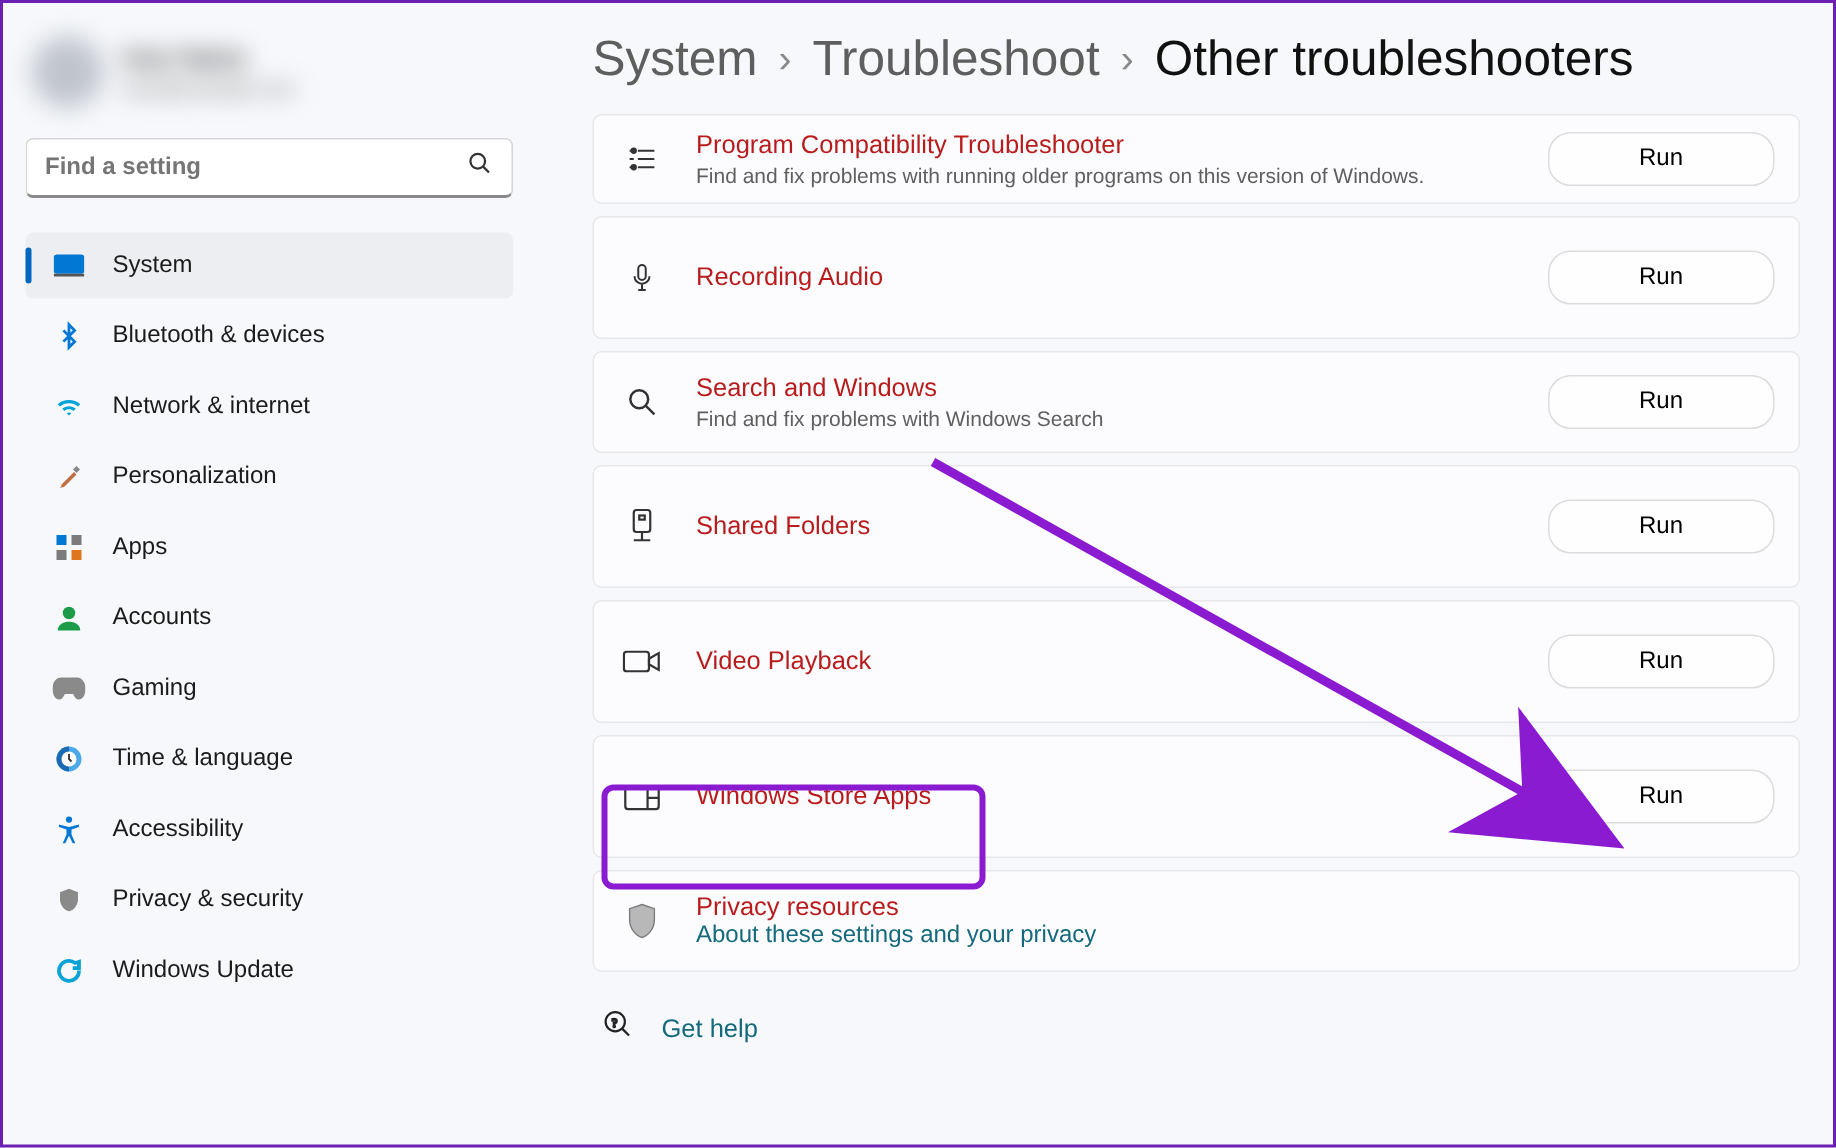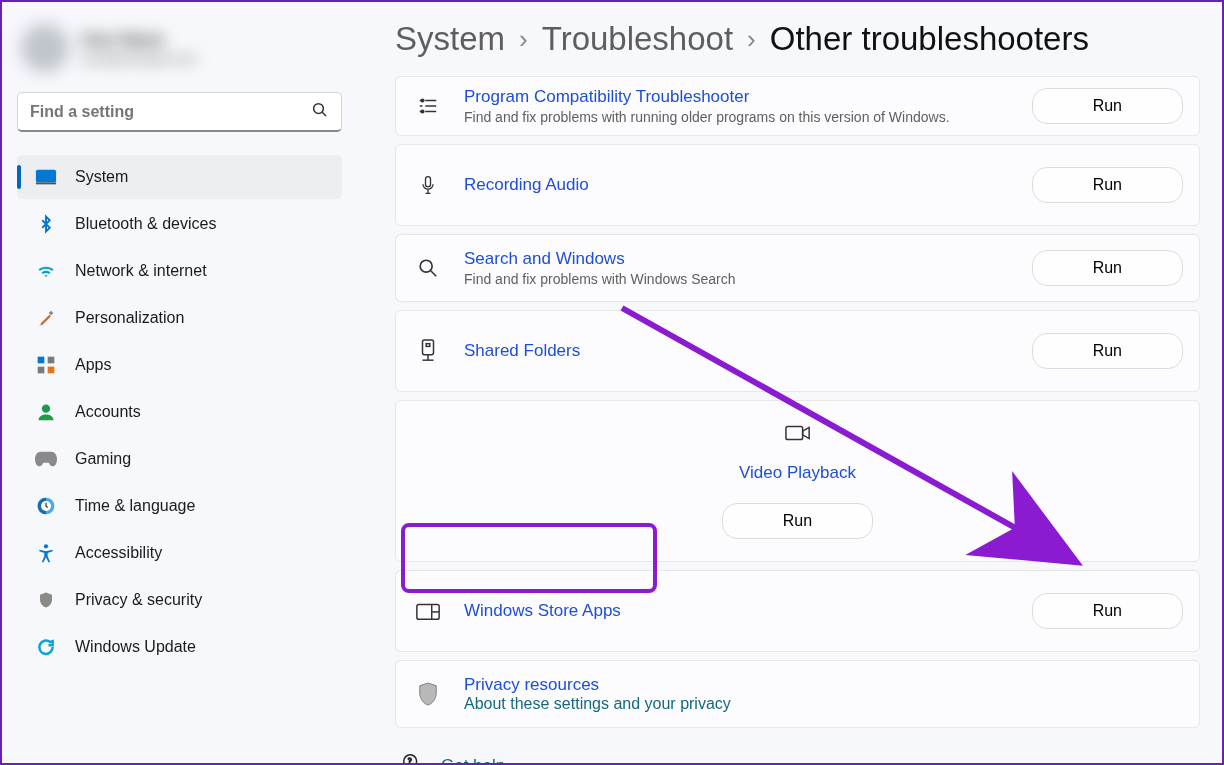--- a/index.html
+++ b/index.html
@@ -72,21 +72,21 @@
   .breadcrumb .crumb { cursor:pointer; }
   .breadcrumb .chev { color:#888; font-size:26px;}
   .breadcrumb .current { color:#111; font-weight:400;}
   .cards { display:flex; flex-direction:column; gap:8px; }
   .card {
     background:#fcfcfe; border:1px solid #e7e7ea; border-radius:6px;
     display:flex; align-items:center; padding:14px 16px; gap:20px;
   }
   .card-icon { width:32px; display:flex; justify-content:center; color:#333; flex-shrink:0;}
   .card-body { flex:1; }
-  .card-title { font-size:17px; color:#1d4ed8; }
+  .card-title { font-size:17px; color:#b91c1c; }
   .card-desc { font-size:14px; color:#5f5f5f; margin-top:2px;}
   .run-btn {
     background:#fefefe; border:1px solid #dcdcdc; border-radius:15px;
     padding: 8px 60px; font-size:16px; cursor:pointer;
   }
   .highlight-box {
     position:absolute; border:4px solid #8b1bd1; border-radius:8px; pointer-events:none;
   }
   .privacy-link { color:#14697c; cursor:pointer;}
   .gethelp { display:flex; align-items:center; gap:18px; padding:24px 6px 0 6px; font-size:17px; color:#14697c;}
@@ -286,21 +286,21 @@
               <line x1="12" y1="18" x2="12" y2="24"></line>
               <line x1="6" y1="24" x2="18" y2="24"></line>
             </svg>
         </div>
         <div class="card-body">
           <div class="card-title">Shared Folders</div>
         </div>
         <button class="run-btn">Run</button>
       </div>
 
-      <div class="card" style="padding:22px 16px;flex-direction:column;">
+      <div class="card" style="padding:22px 16px;">
         <div class="card-icon">
           <svg width="26" height="20" viewBox="0 0 28 20" fill="none" stroke="#333" stroke-width="1.6">
               <rect x="1" y="3" width="18" height="14" rx="2"></rect>
               <path d="M19 8l7-4v12l-7-4z"></path>
             </svg>
         </div>
         <div class="card-body">
           <div class="card-title">Video Playback</div>
         </div>
         <button class="run-btn">Run</button>

